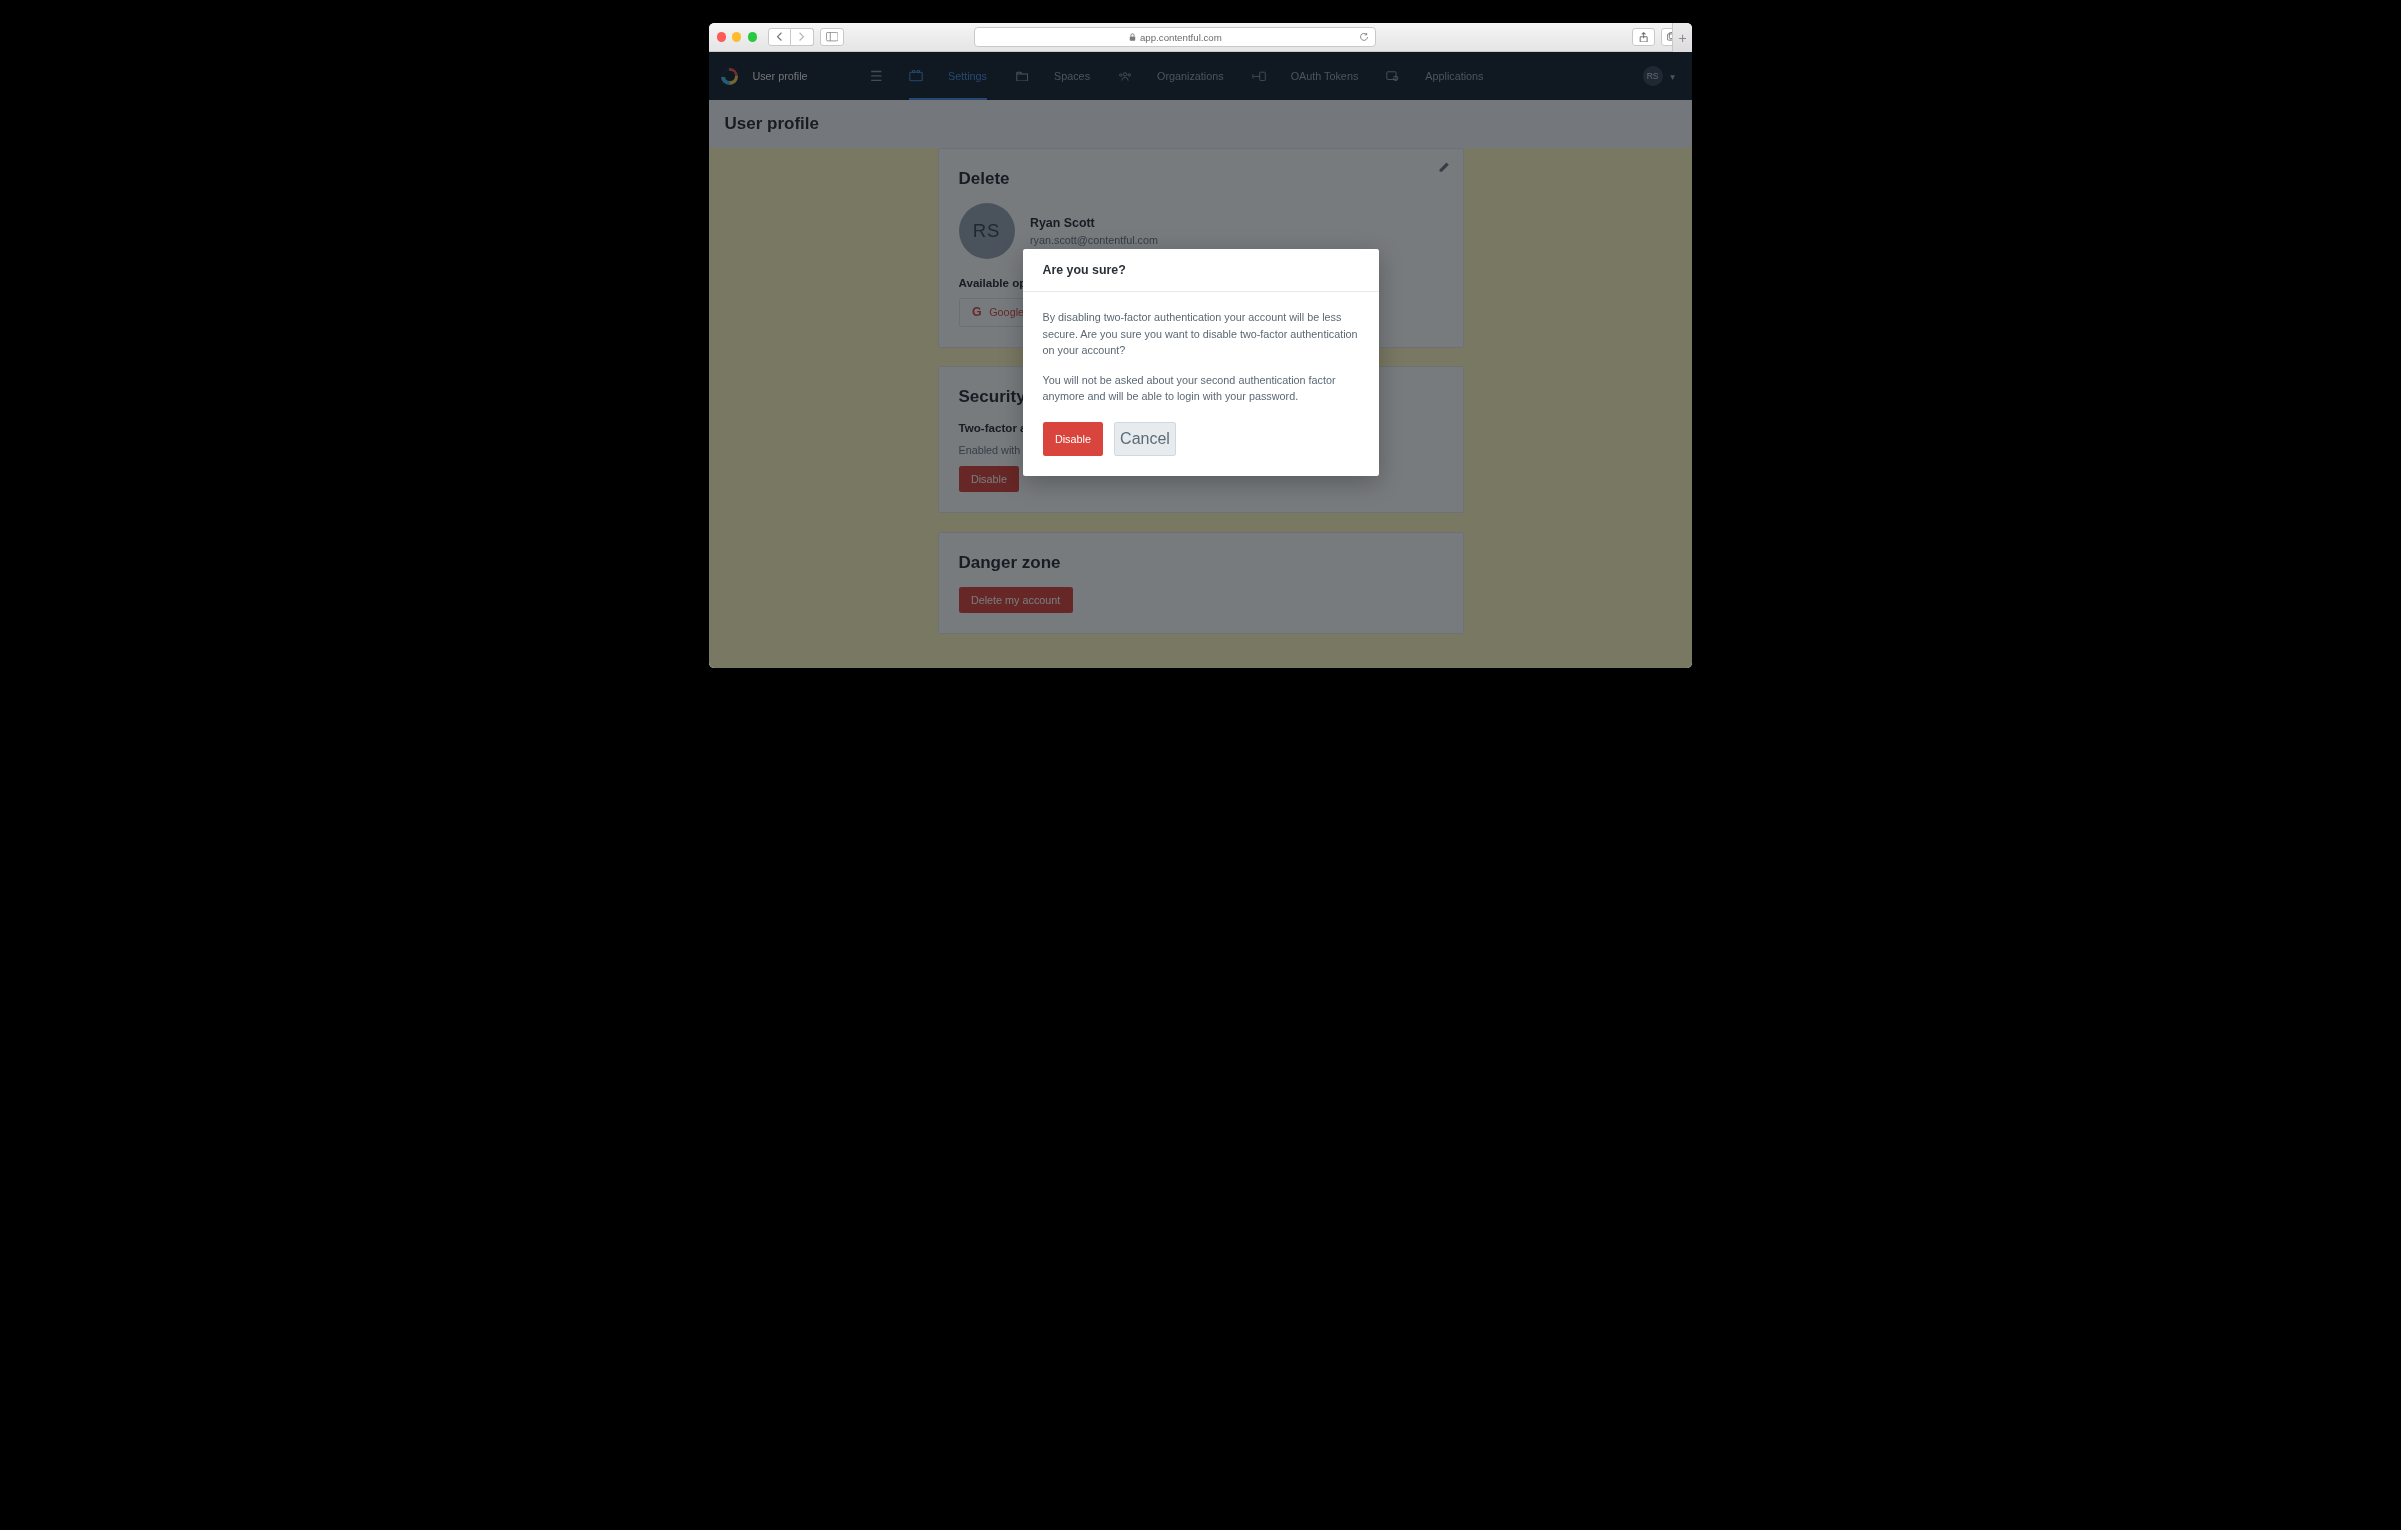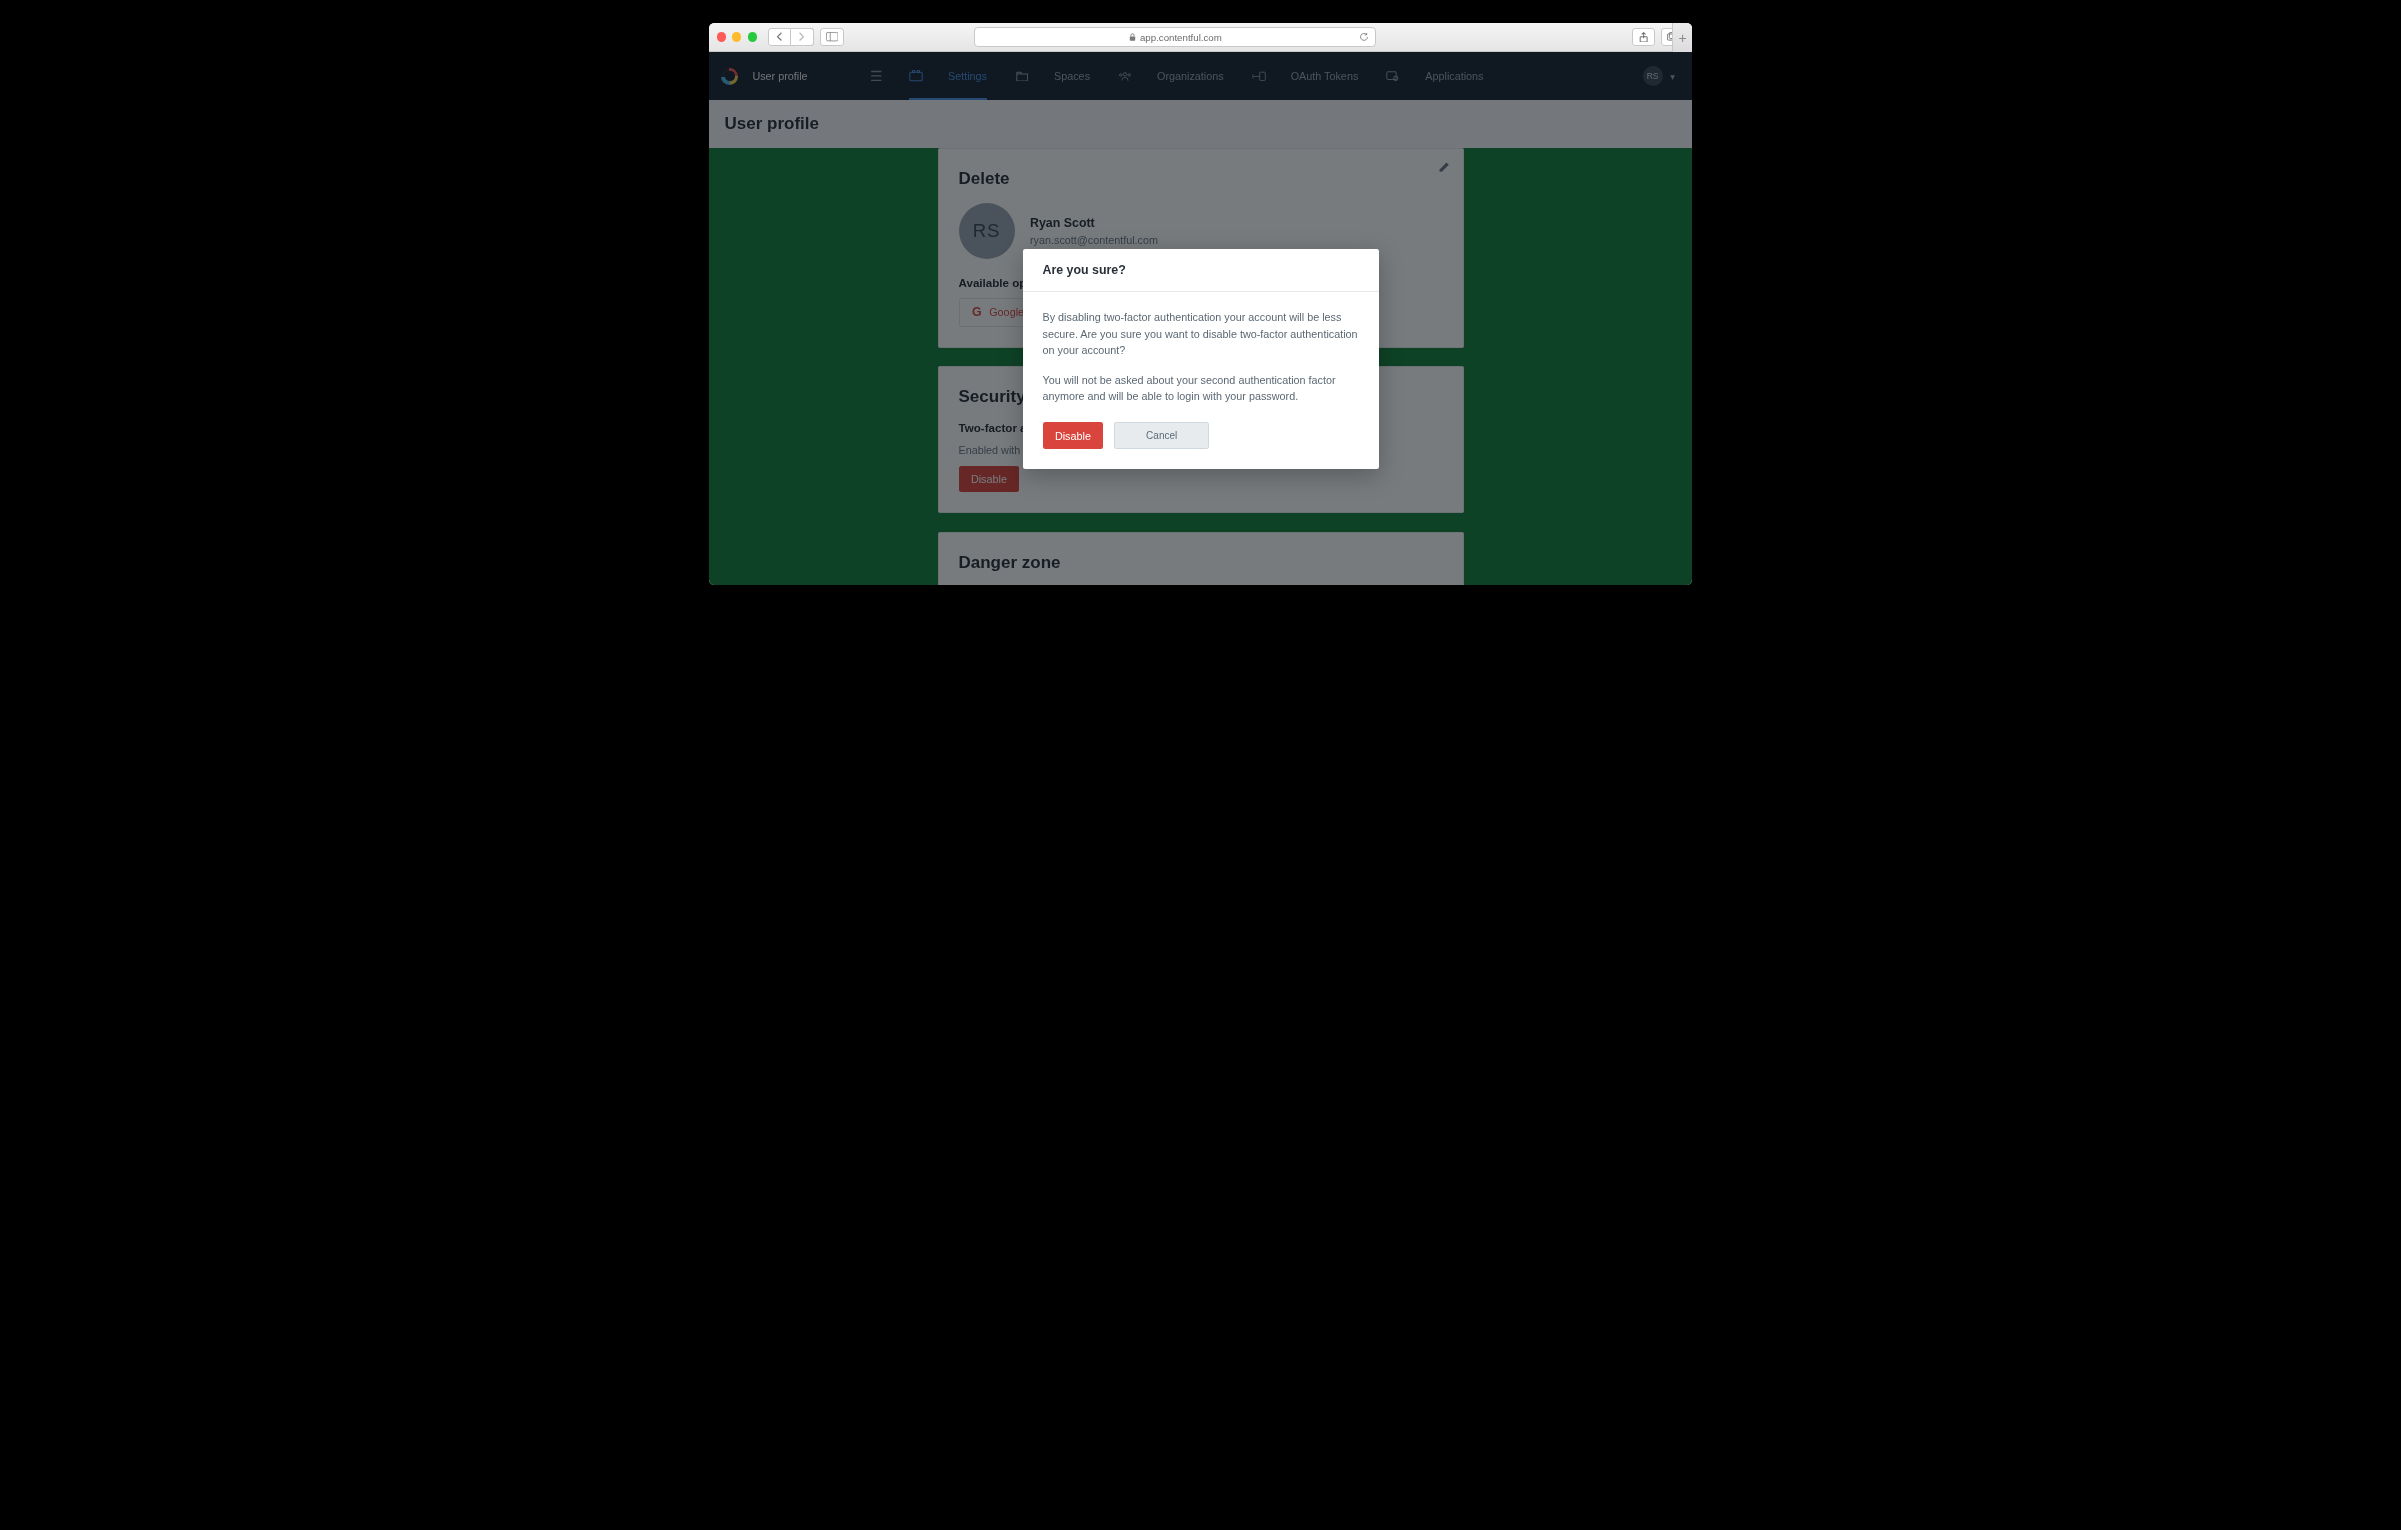--- a/index.html
+++ b/index.html
@@ -59,22 +59,22 @@
   .new-tab{
     position:absolute; right:0; top:-29px; width:20px; height:29px;
     display:flex;align-items:center;justify-content:center;
     color:#8a8a8a; font-size:14px; border-left:0.8px solid #c9c8c9;
     background:linear-gradient(#ecebec,#dedcde);
   }
 
   
   .app {
     position: relative;
-    height: 533px;
-    background:#15803d;
+    height: 616px;
+    background:#fef9c3;
     overflow:hidden;
   }
 
   
   .app-nav{
     height:48px;
     background:#192532;
     display:flex; align-items:center;
     color:#b5bfc9;
   }
@@ -143,22 +143,22 @@
   }
   .g-logo{font-weight:700;color:#d54c3f;font-size:12.4px;}
   .sec-status{color:#6b7884;font-size:10.8px;margin-bottom:10.8px;}
   .btn-danger{
     display:inline-flex;align-items:center;justify-content:center;
     padding:7px 12.4px;border:none;border-radius:2.3px;
     background:#d9453c;color:#fff;font-size:10.8px;cursor:pointer;
   }
   .btn-secondary{
     display:inline-flex;align-items:center;justify-content:center;
-    padding:7px 31px;border:0.8px solid #cfd8df;border-radius:2.3px;
-    background:#e7ebee;color:#5b6b78;font-size:10px;cursor:pointer;
+    padding:7px 5px;border:0.8px solid #cfd8df;border-radius:2.3px;
+    background:#e7ebee;color:#5b6b78;font-size:16px;cursor:pointer;
   }
   .btn-row{display:flex;gap:10.8px;}
 
   
   .overlay{
     position:absolute; inset:0;
     background:rgba(10,14,20,.55);
     display:flex;align-items:flex-start;justify-content:center;
     padding-top:197px;
   }

